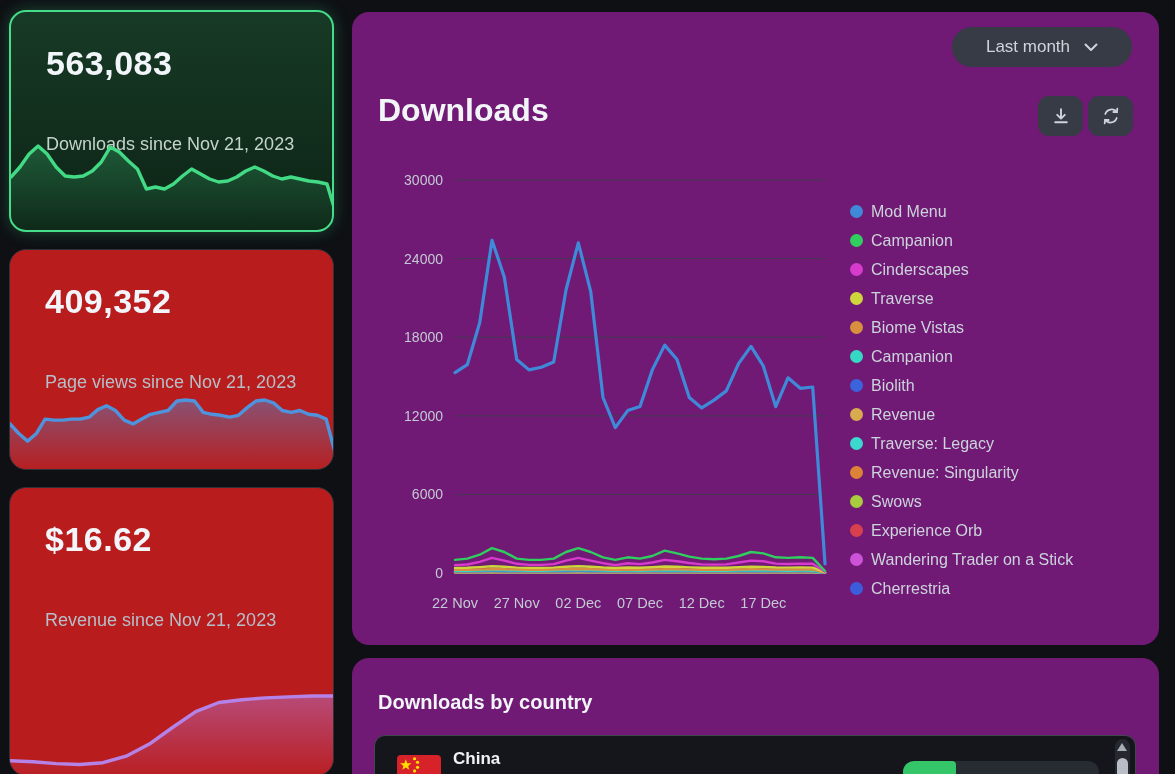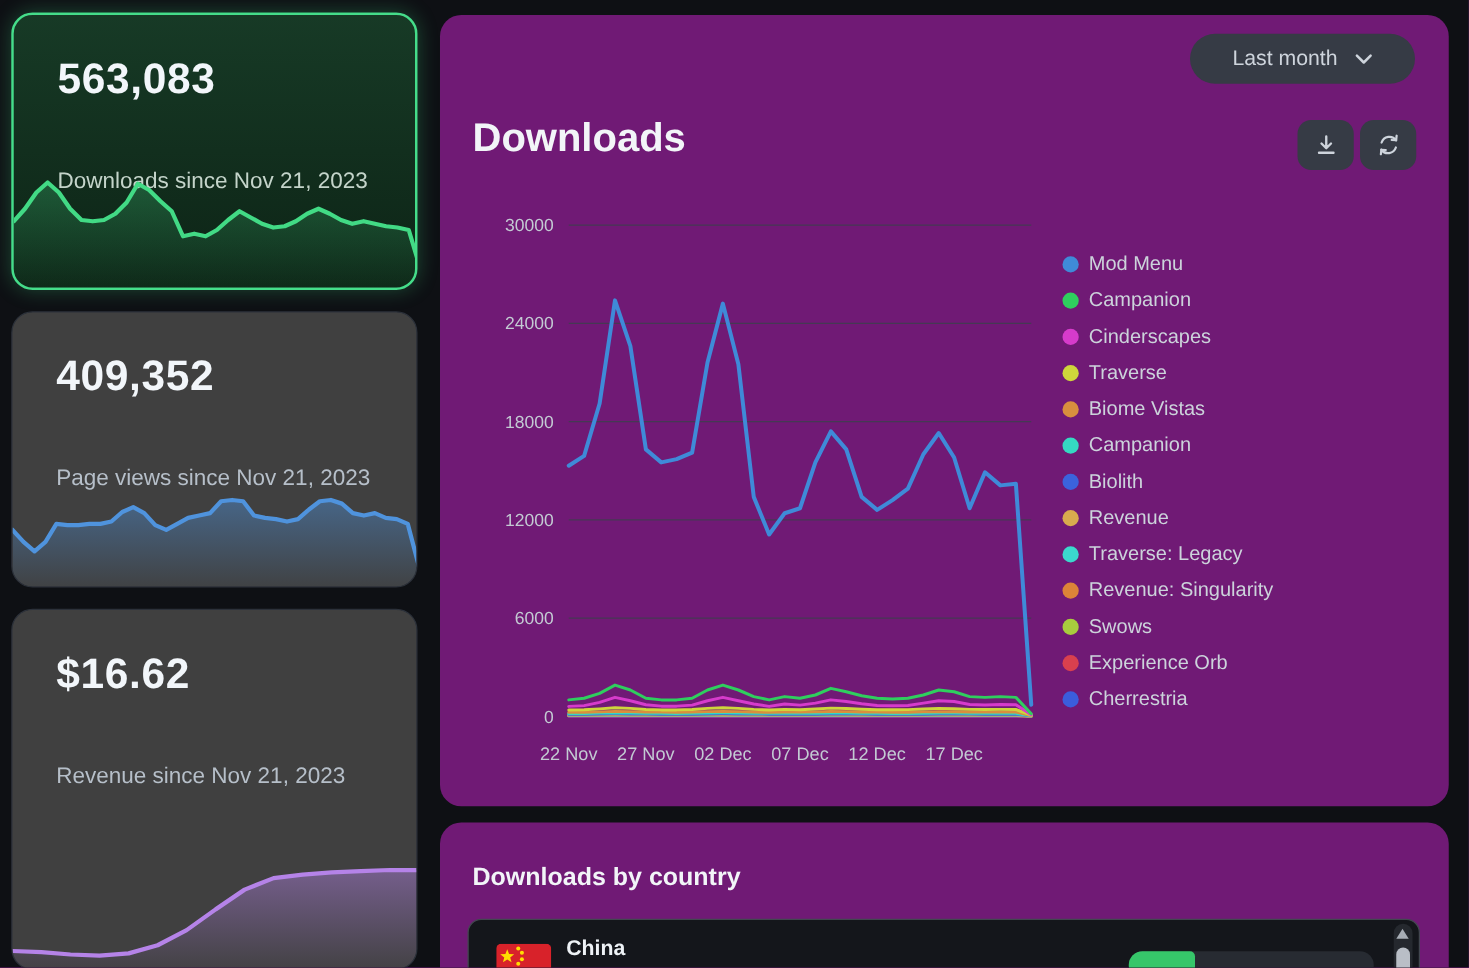--- a/index.html
+++ b/index.html
@@ -8,21 +8,21 @@
     background:#0e1014;
     font-family:"Liberation Sans","DejaVu Sans",sans-serif;
     color:#eef2f6;
     position:relative;
   }
   .page { position:relative; width:1175px; height:774px; }
 
   
   .stat-card {
     position:absolute; left:9px; width:325px;
-    background:#404040; border:1px solid #2c313a; border-radius:17px;
+    background:#b91c1c; border:1px solid #2c313a; border-radius:17px;
     overflow:hidden; cursor:pointer;
   }
   .stat-card.card-1 { top:10px;  height:222px;
     background:linear-gradient(180deg,#173a26 0%,#0d2416 100%);
     border:2px solid #45dd8a;
     box-shadow:0 0 16px rgba(69,221,138,0.28);
   }
   .stat-card.card-2 { top:249px; height:221px; }
   .stat-card.card-3 { top:487px; height:289px; }
   .stat-value {
@@ -264,20 +264,24 @@
         </div>
         <div class="legend-item">
           <span class="legend-dot" style="background: rgb(168, 204, 62);"></span>
           <span class="legend-label">Swows</span>
         </div>
         <div class="legend-item">
           <span class="legend-dot" style="background: rgb(217, 64, 78);"></span>
           <span class="legend-label">Experience Orb</span>
         </div>
         <div class="legend-item">
+          <span class="legend-dot" style="background: rgb(204, 82, 216);"></span>
+          <span class="legend-label">Wandering Trader on a Stick</span>
+        </div>
+        <div class="legend-item">
           <span class="legend-dot" style="background: rgb(59, 93, 220);"></span>
           <span class="legend-label">Cherrestria</span>
         </div>
       </div>
   </section>
 
   <section class="panel country-panel">
     <h2 class="country-title">Downloads by country</h2>
 
     <div class="country-list">

